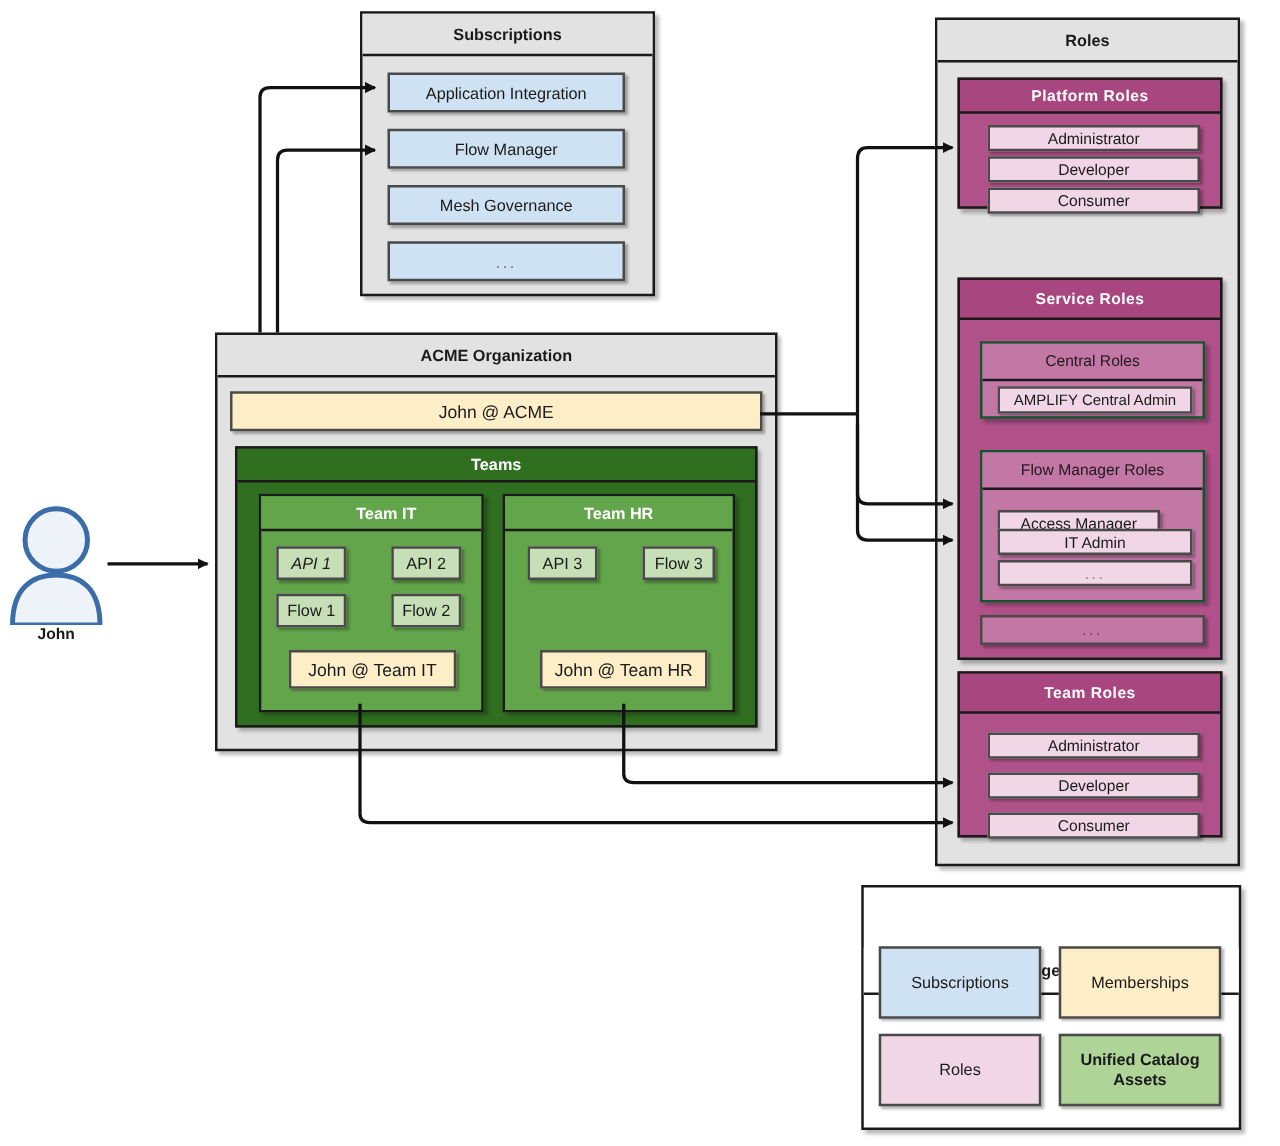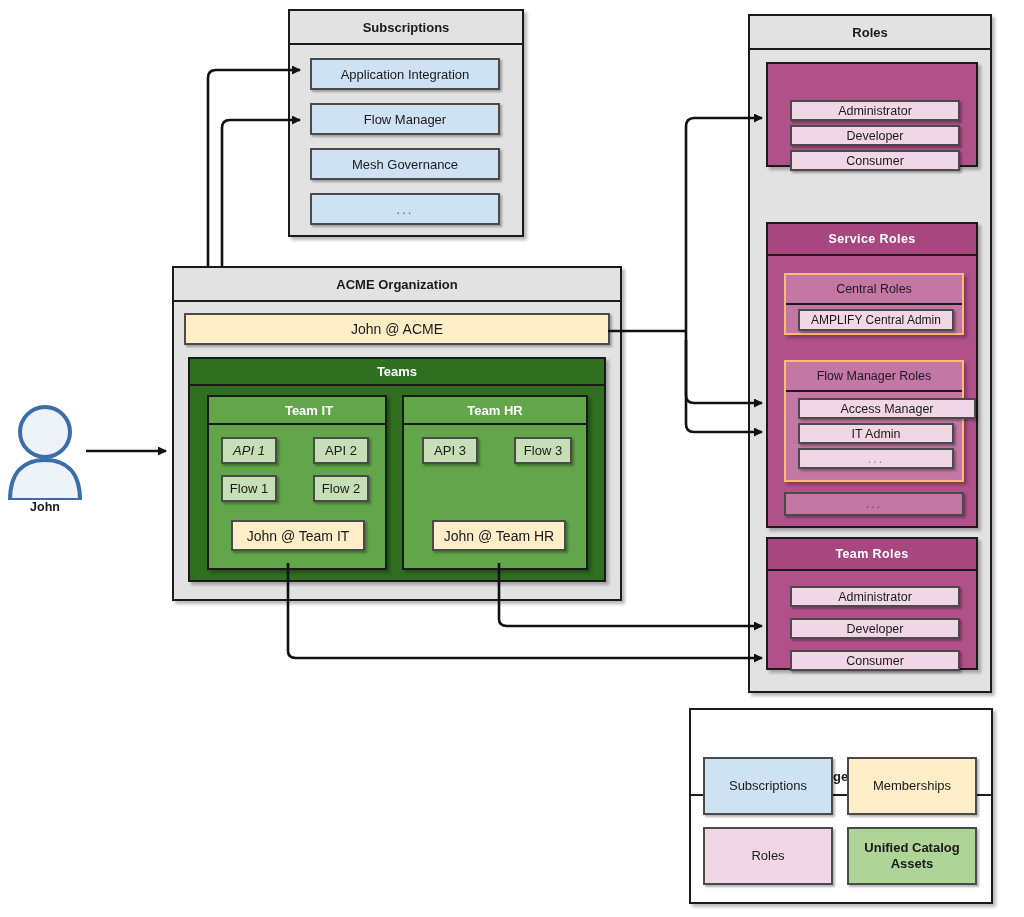--- a/index.html
+++ b/index.html
@@ -23,21 +23,21 @@
   .panel-hdr{background:#e2e2e2;}
 
   
   .sub-cell{background:#cfe2f3;border-color:#4a4a4a;}
 
   
   .role-group{background:#b1518a;border:2px solid #1a1a1a;}
   .role-group-hdr{background:#a8477f;color:#ffffff;border-bottom:2px solid #1a1a1a;
                   font-weight:bold;font-size:12.5px;letter-spacing:.4px;}
   .role-cell{background:#f1d7e6;border:2px solid #4a4a4a;color:#1a1a1a;font-size:12.5px;}
-  .role-sub{background:#c277a4;border:2px solid #fdba74;}
+  .role-sub{background:#c277a4;border:2px solid #14532d;}
   .role-sub-hdr{background:#c277a4;color:#231821;font-weight:normal;font-size:12.5px;
                 border-bottom:2px solid #1a1a1a;}
   .role-ellipsis{background:#c277a4;border:2px solid #4a4a4a;color:#6b3f59;
                  font-size:12.5px;letter-spacing:2px;}
 
   
   .org-outer{background:#e2e2e2;}
   .membership{background:#fdeec8;border:2px solid #4a4a4a;color:#1a1a1a;font-size:14px;}
   .teams-outer{background:#2f6f1f;border:2px solid #1a1a1a;}
   .teams-hdr{background:#2f6f1f;color:#ffffff;font-weight:bold;font-size:13px;
@@ -114,39 +114,40 @@
         <div class="cell membership" style="left:28px;top:123px;width:134px;height:31px;">John @ Team HR</div>
       </div>
     </div>
   </div>
 
   <div class="box panel-outer" style="left:748px;top:14px;width:244px;height:679px;">
     <div class="hdr panel-hdr" style="height:34px;">Roles</div>
 
     <div class="role-group" style="position:absolute;left:16px;top:46px;width:212px;height:105px;
                 box-sizing:border-box;box-shadow:3px 3px 3px rgba(0,0,0,.28);">
+      <div class="hdr role-group-hdr" style="height:27px;">Platform Roles</div>
       <div class="cell role-cell" style="left:22px;top:36px;width:170px;height:21px;">Administrator</div>
       <div class="cell role-cell" style="left:22px;top:61px;width:170px;height:21px;">Developer</div>
       <div class="cell role-cell" style="left:22px;top:86px;width:170px;height:21px;">Consumer</div>
     </div>
 
     <div class="role-group" style="position:absolute;left:16px;top:206px;width:212px;height:306px;
                 box-sizing:border-box;box-shadow:3px 3px 3px rgba(0,0,0,.28);">
       <div class="hdr role-group-hdr" style="height:32px;">Service Roles</div>
 
       <div class="role-sub" style="position:absolute;left:16px;top:49px;width:180px;height:62px;
                   box-sizing:border-box;box-shadow:3px 3px 3px rgba(0,0,0,.28);">
         <div class="hdr role-sub-hdr" style="height:30px;">Central Roles</div>
         <div class="cell role-cell" style="left:12px;top:34px;width:156px;height:22px;font-size:12px;">AMPLIFY Central Admin</div>
       </div>
 
       <div class="role-sub" style="position:absolute;left:16px;top:136px;width:180px;height:122px;
                   box-sizing:border-box;box-shadow:3px 3px 3px rgba(0,0,0,.28);">
         <div class="hdr role-sub-hdr" style="height:30px;">Flow Manager Roles</div>
-        <div class="cell role-cell" style="left:12px;top:36px;width:178px;height:21px;">Access Manager</div>
+        <div class="cell role-cell" style="left:12px;top:46px;width:130px;height:21px;">Access Manager</div>
         <div class="cell role-cell" style="left:12px;top:61px;width:156px;height:21px;">IT Admin</div>
         <div class="cell role-cell" style="left:12px;top:86px;width:156px;height:21px;letter-spacing:2px;color:#9a7a8c;">...</div>
       </div>
 
       <div class="cell role-ellipsis" style="left:16px;top:268px;width:180px;height:24px;">...</div>
     </div>
 
     <div class="role-group" style="position:absolute;left:16px;top:521px;width:212px;height:133px;
                 box-sizing:border-box;box-shadow:3px 3px 3px rgba(0,0,0,.28);">
       <div class="hdr role-group-hdr" style="height:32px;">Team Roles</div>

